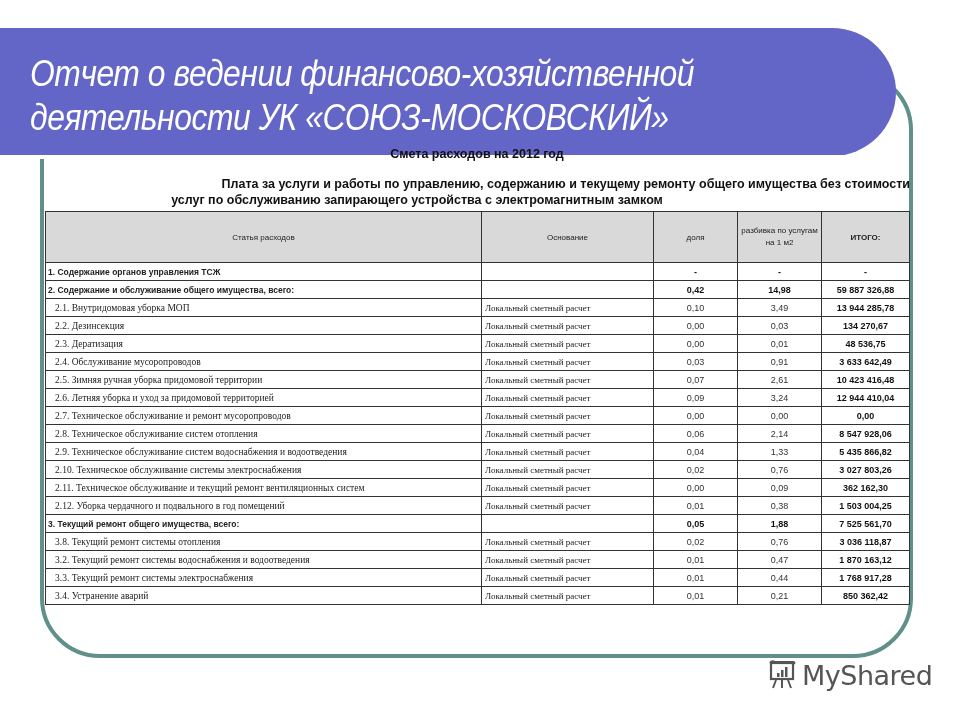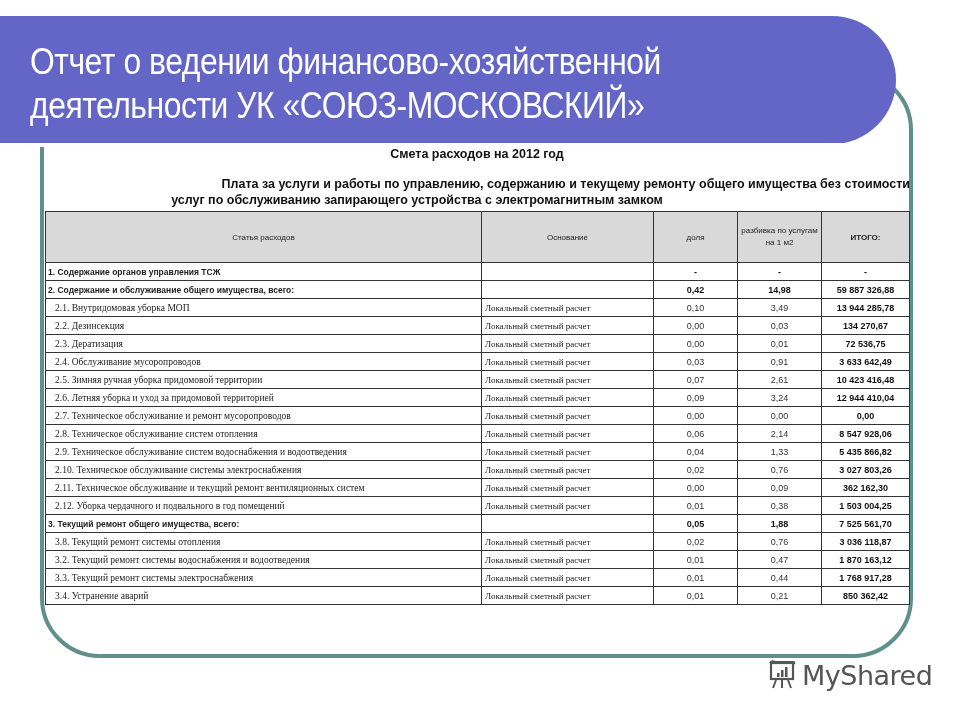--- a/index.html
+++ b/index.html
@@ -1,18 +1,18 @@
 <!DOCTYPE html>
 <html><head>
 <meta charset="utf-8">
 <style>
   html, body { margin:0; padding:0; }
   body { width:960px; height:720px; background:#ffffff; position:relative; overflow:hidden; font-family:"Liberation Sans", sans-serif; }
   .frame { position:absolute; left:40px; top:70px; width:873px; height:588px; border:4px solid #5f9089; border-radius:60px; box-sizing:border-box; }
-  .banner { position:absolute; left:0; top:16px; width:896px; height:128px; background:#6366c6; border-radius:0 64px 64px 0; }
+  .banner { position:absolute; left:0; top:28px; width:896px; height:128px; background:#6366c6; border-radius:0 64px 64px 0;font-style:italic; }
   .banner-line { position:absolute; left:0; top:127px; width:848px; height:4px; background:#ffffff; }
   .title { position:absolute; left:30px; top:24px; color:#ffffff; font-size:37px; line-height:44px; font-family:"Liberation Sans", sans-serif; letter-spacing:-0.5px; transform:scaleX(0.86); transform-origin:left top; white-space:nowrap; }
   .content { position:absolute; left:44px; top:146px; width:866px; }
   .subtitle { text-align:center; font-weight:bold; font-size:12.5px; color:#111; margin:0; line-height:16px; }
   .subtitle.s1 { margin-top:0; margin-bottom:4px; }
   .subtitle.s2 { text-align:right; padding-left:4px;margin-top:14px; }
   .subtitle.s3 { padding-right:120px; margin-bottom:3px; }
   table { border-collapse:collapse; width:864px; margin-left:1px; table-layout:fixed; }
   th, td { border:1px solid #333; font-size:9px; height:17px; padding:0 3px; white-space:nowrap; overflow:hidden; }
   th { background:#d9d9d9; font-weight:normal; height:50px; text-align:center; font-size:8px; color:#222; }
@@ -87,21 +87,21 @@
           <td class="basis">Локальный сметный расчет</td>
           <td class="num">0,00</td>
           <td class="num">0,03</td>
           <td class="total">134 270,67</td>
         </tr>
         <tr class="">
           <td class="name">2.3. Дератизация</td>
           <td class="basis">Локальный сметный расчет</td>
           <td class="num">0,00</td>
           <td class="num">0,01</td>
-          <td class="total">72 536,75</td>
+          <td class="total">48 536,75</td>
         </tr>
         <tr class="">
           <td class="name">2.4. Обслуживание мусоропроводов</td>
           <td class="basis">Локальный сметный расчет</td>
           <td class="num">0,03</td>
           <td class="num">0,91</td>
           <td class="total">3 633 642,49</td>
         </tr>
         <tr class="">
           <td class="name">2.5. Зимняя ручная уборка придомовой территории</td>

